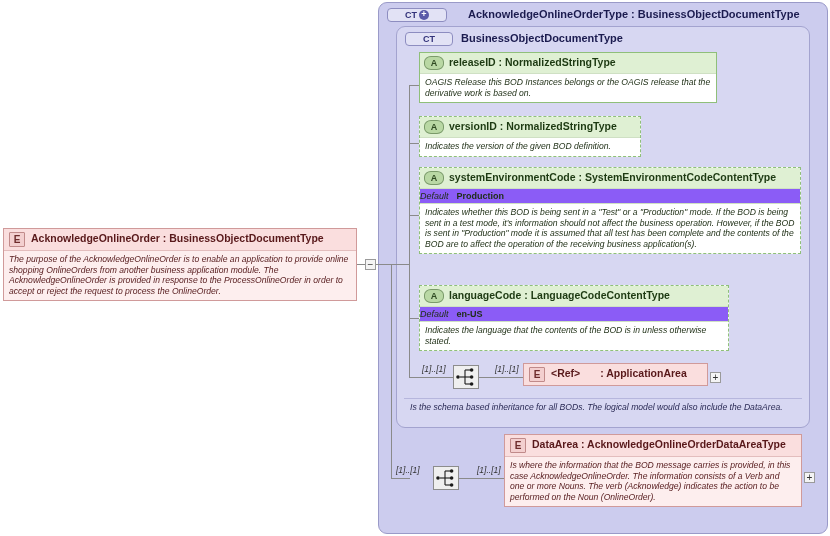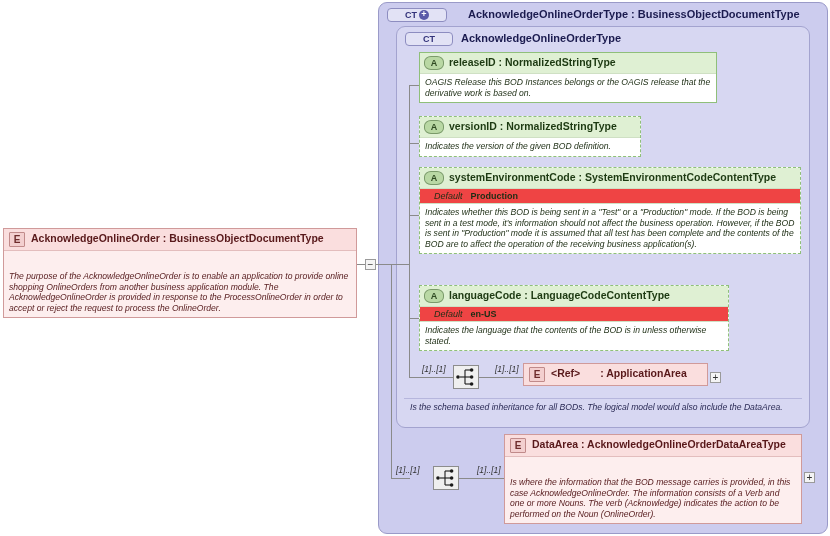--- a/index.html
+++ b/index.html
@@ -126,26 +126,26 @@
   }
   .attr-name {
     font-size:10.5px;
     font-weight:bold;
     color:#1d3a12;
     line-height:13px;
     padding-top:0px;
   }
   .attr-default {
     border-top:1px solid #cfe0c4;
-    padding:2px 14px;
+    padding:2px 0;
     font-size:9px;
     color:#1d2d14;
     display:flex;
     gap:8px;
-    background:#ef4444;
+    background:#8b5cf6;
   }
   .attr-default .lbl { font-style:italic; }
   .attr-default .val { font-weight:bold; }
   .attr-doc {
     border-top:1px solid #cfe0c4;
     padding:3px 5px 4px 5px;
     font-size:8.6px;
     font-style:italic;
     color:#23331a;
     line-height:10.5px;
@@ -165,21 +165,21 @@
     gap:6px;
   }
   .elem-name {
     font-size:10.5px;
     font-weight:bold;
     color:#58181a;
     line-height:13px;
   }
   .elem-doc {
     border-top:1px solid #e3bdbd;
-    padding:20px 5px 4px 5px;
+    padding:3px 5px 4px 5px;
     font-size:8.6px;
     font-style:italic;
     color:#5a2022;
     line-height:10.5px;
   }
 
   
   #root-elem { left:3px; top:228px; width:354px; }
 
   
@@ -223,21 +223,21 @@
 <div class="abs" id="ct-outer">
   <div id="ct-outer-title">
     <span class="ico-ct"><span>CT</span><span class="plus">+</span></span>
     <span class="txt">AcknowledgeOnlineOrderType : BusinessObjectDocumentType</span>
   </div>
 </div>
 
 <div class="abs" id="ct-inner">
   <div id="ct-inner-title">
     <span class="ico-ct"><span>CT</span></span>
-    <span class="txt">AcknowledgeOnlineOrderType</span>
+    <span class="txt">BusinessObjectDocumentType</span>
   </div>
 </div>
 
 <div class="ln h abs" style="left:357px; top:264px; width:8px;"></div>
 
 <div class="toggle abs" style="left:365px; top:259px;">−</div>
 
 <div class="ln h abs" style="left:376px; top:264px; width:33px;"></div>
 
 <div class="ln v abs" style="left:391px; top:264px; height:214px;"></div>

